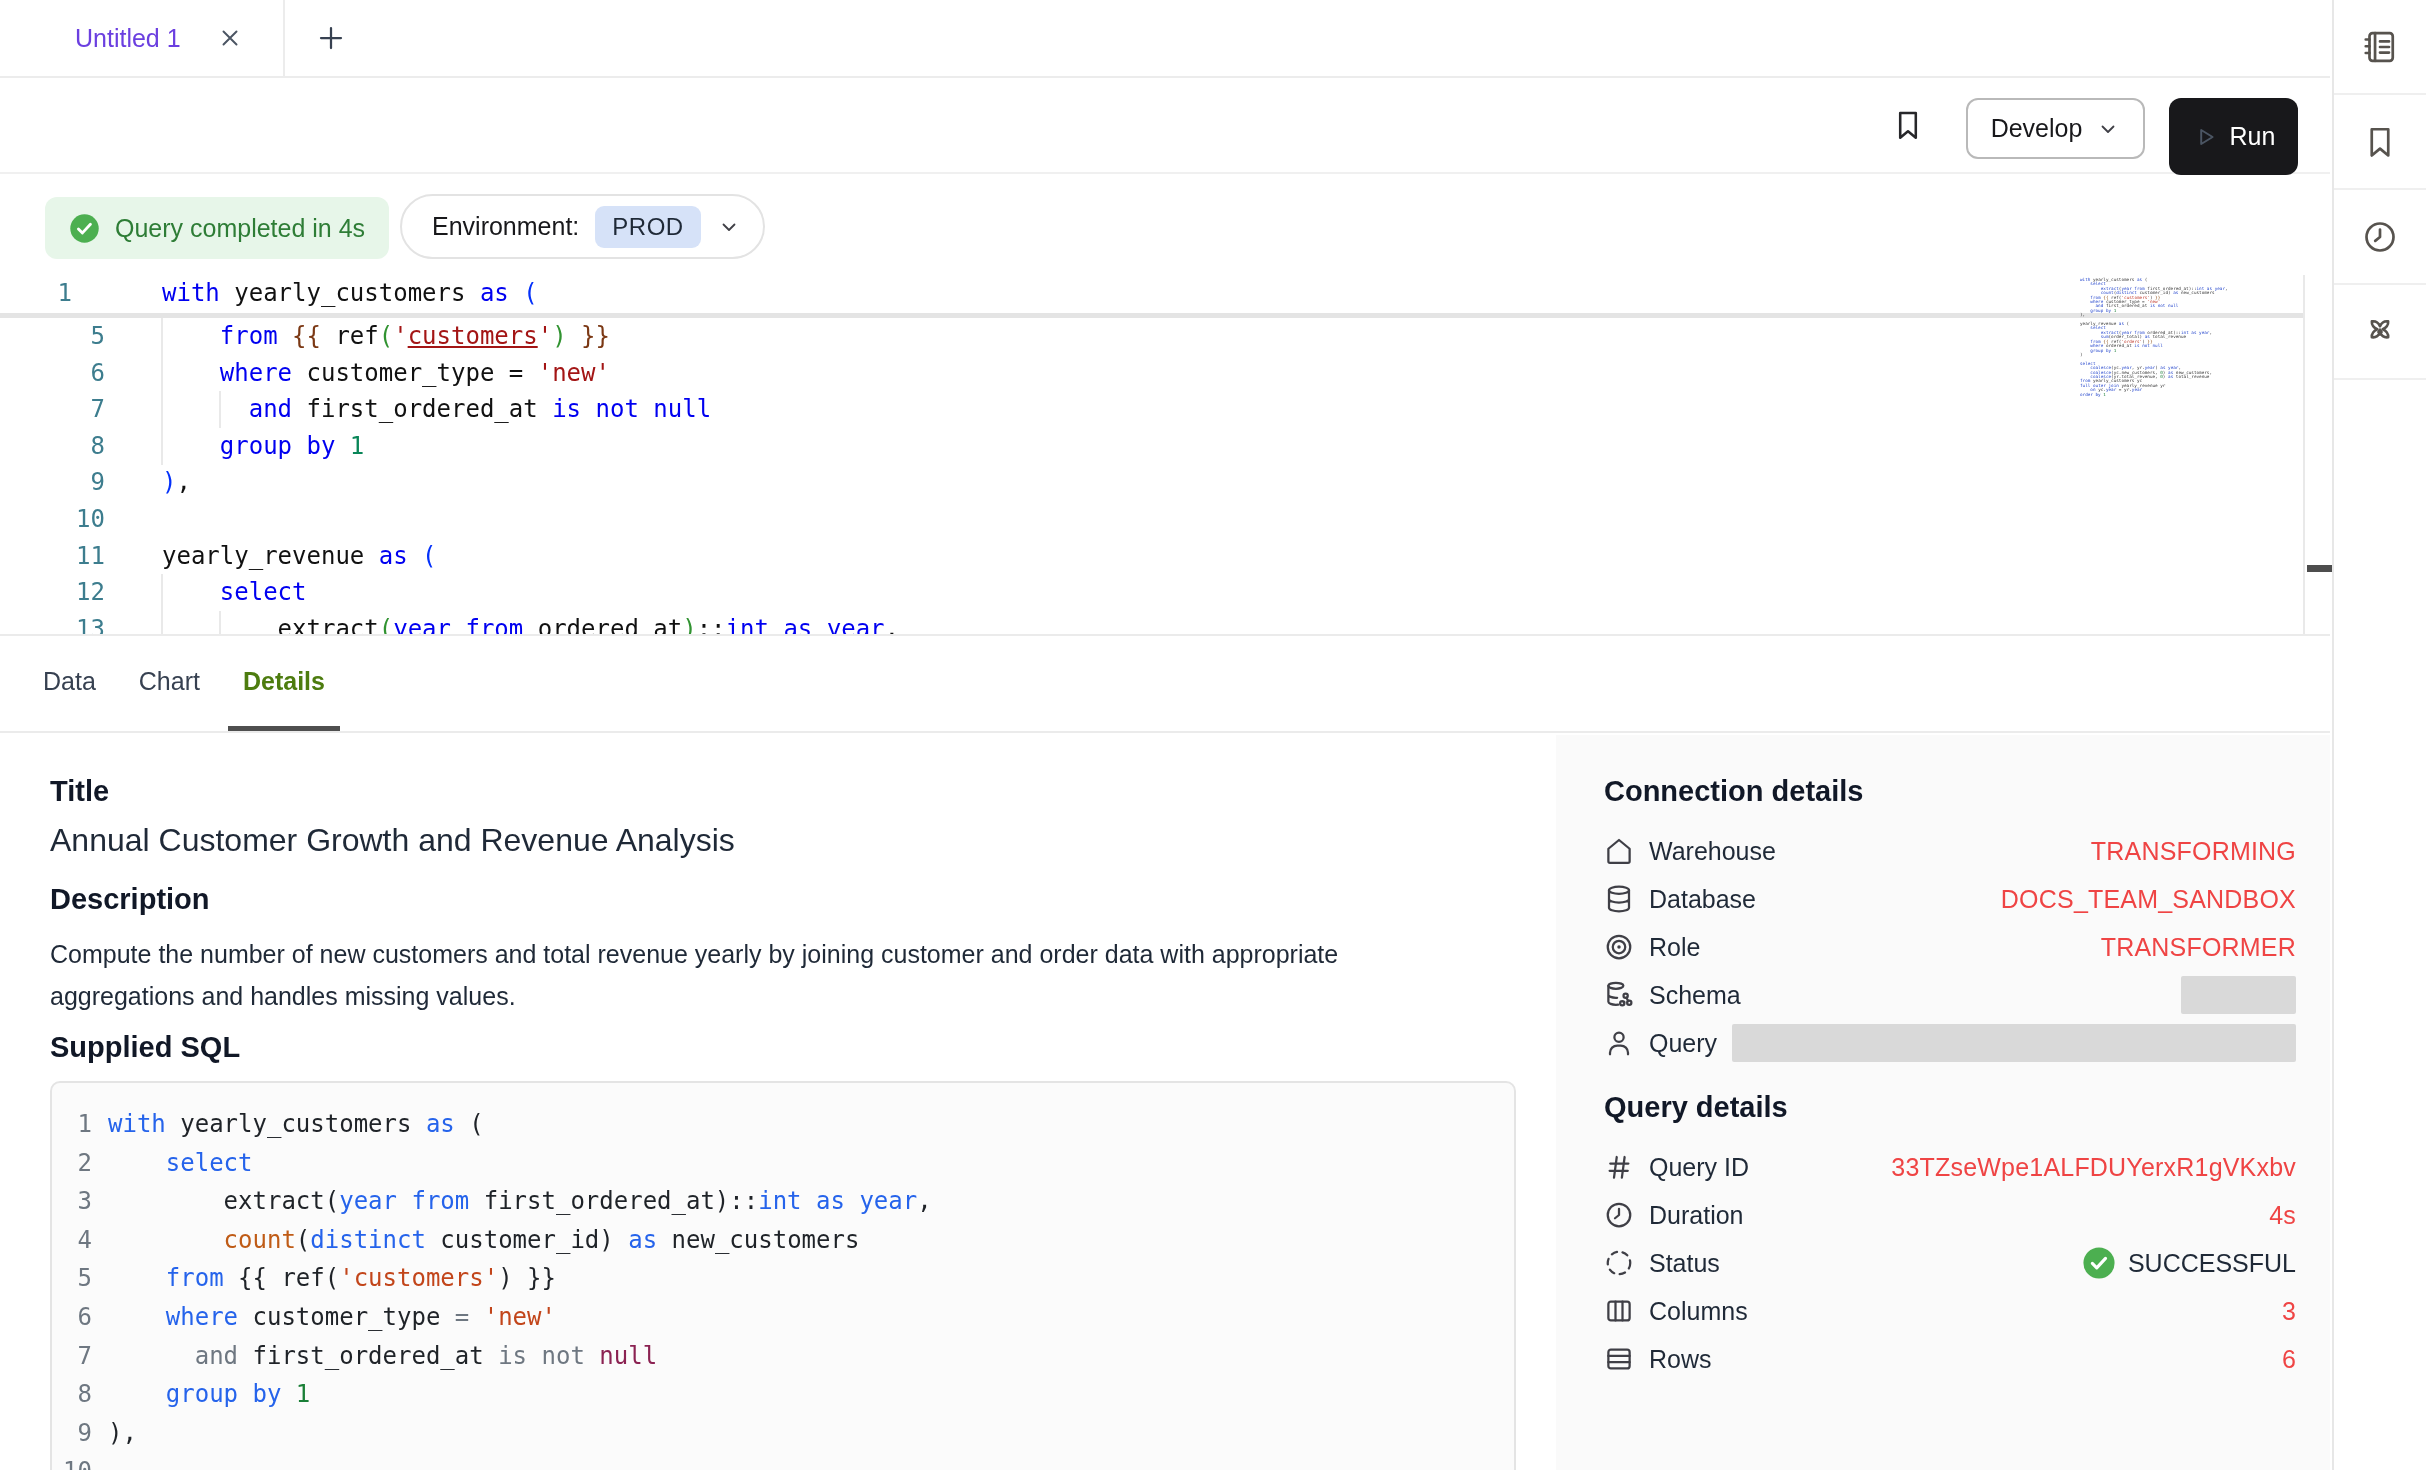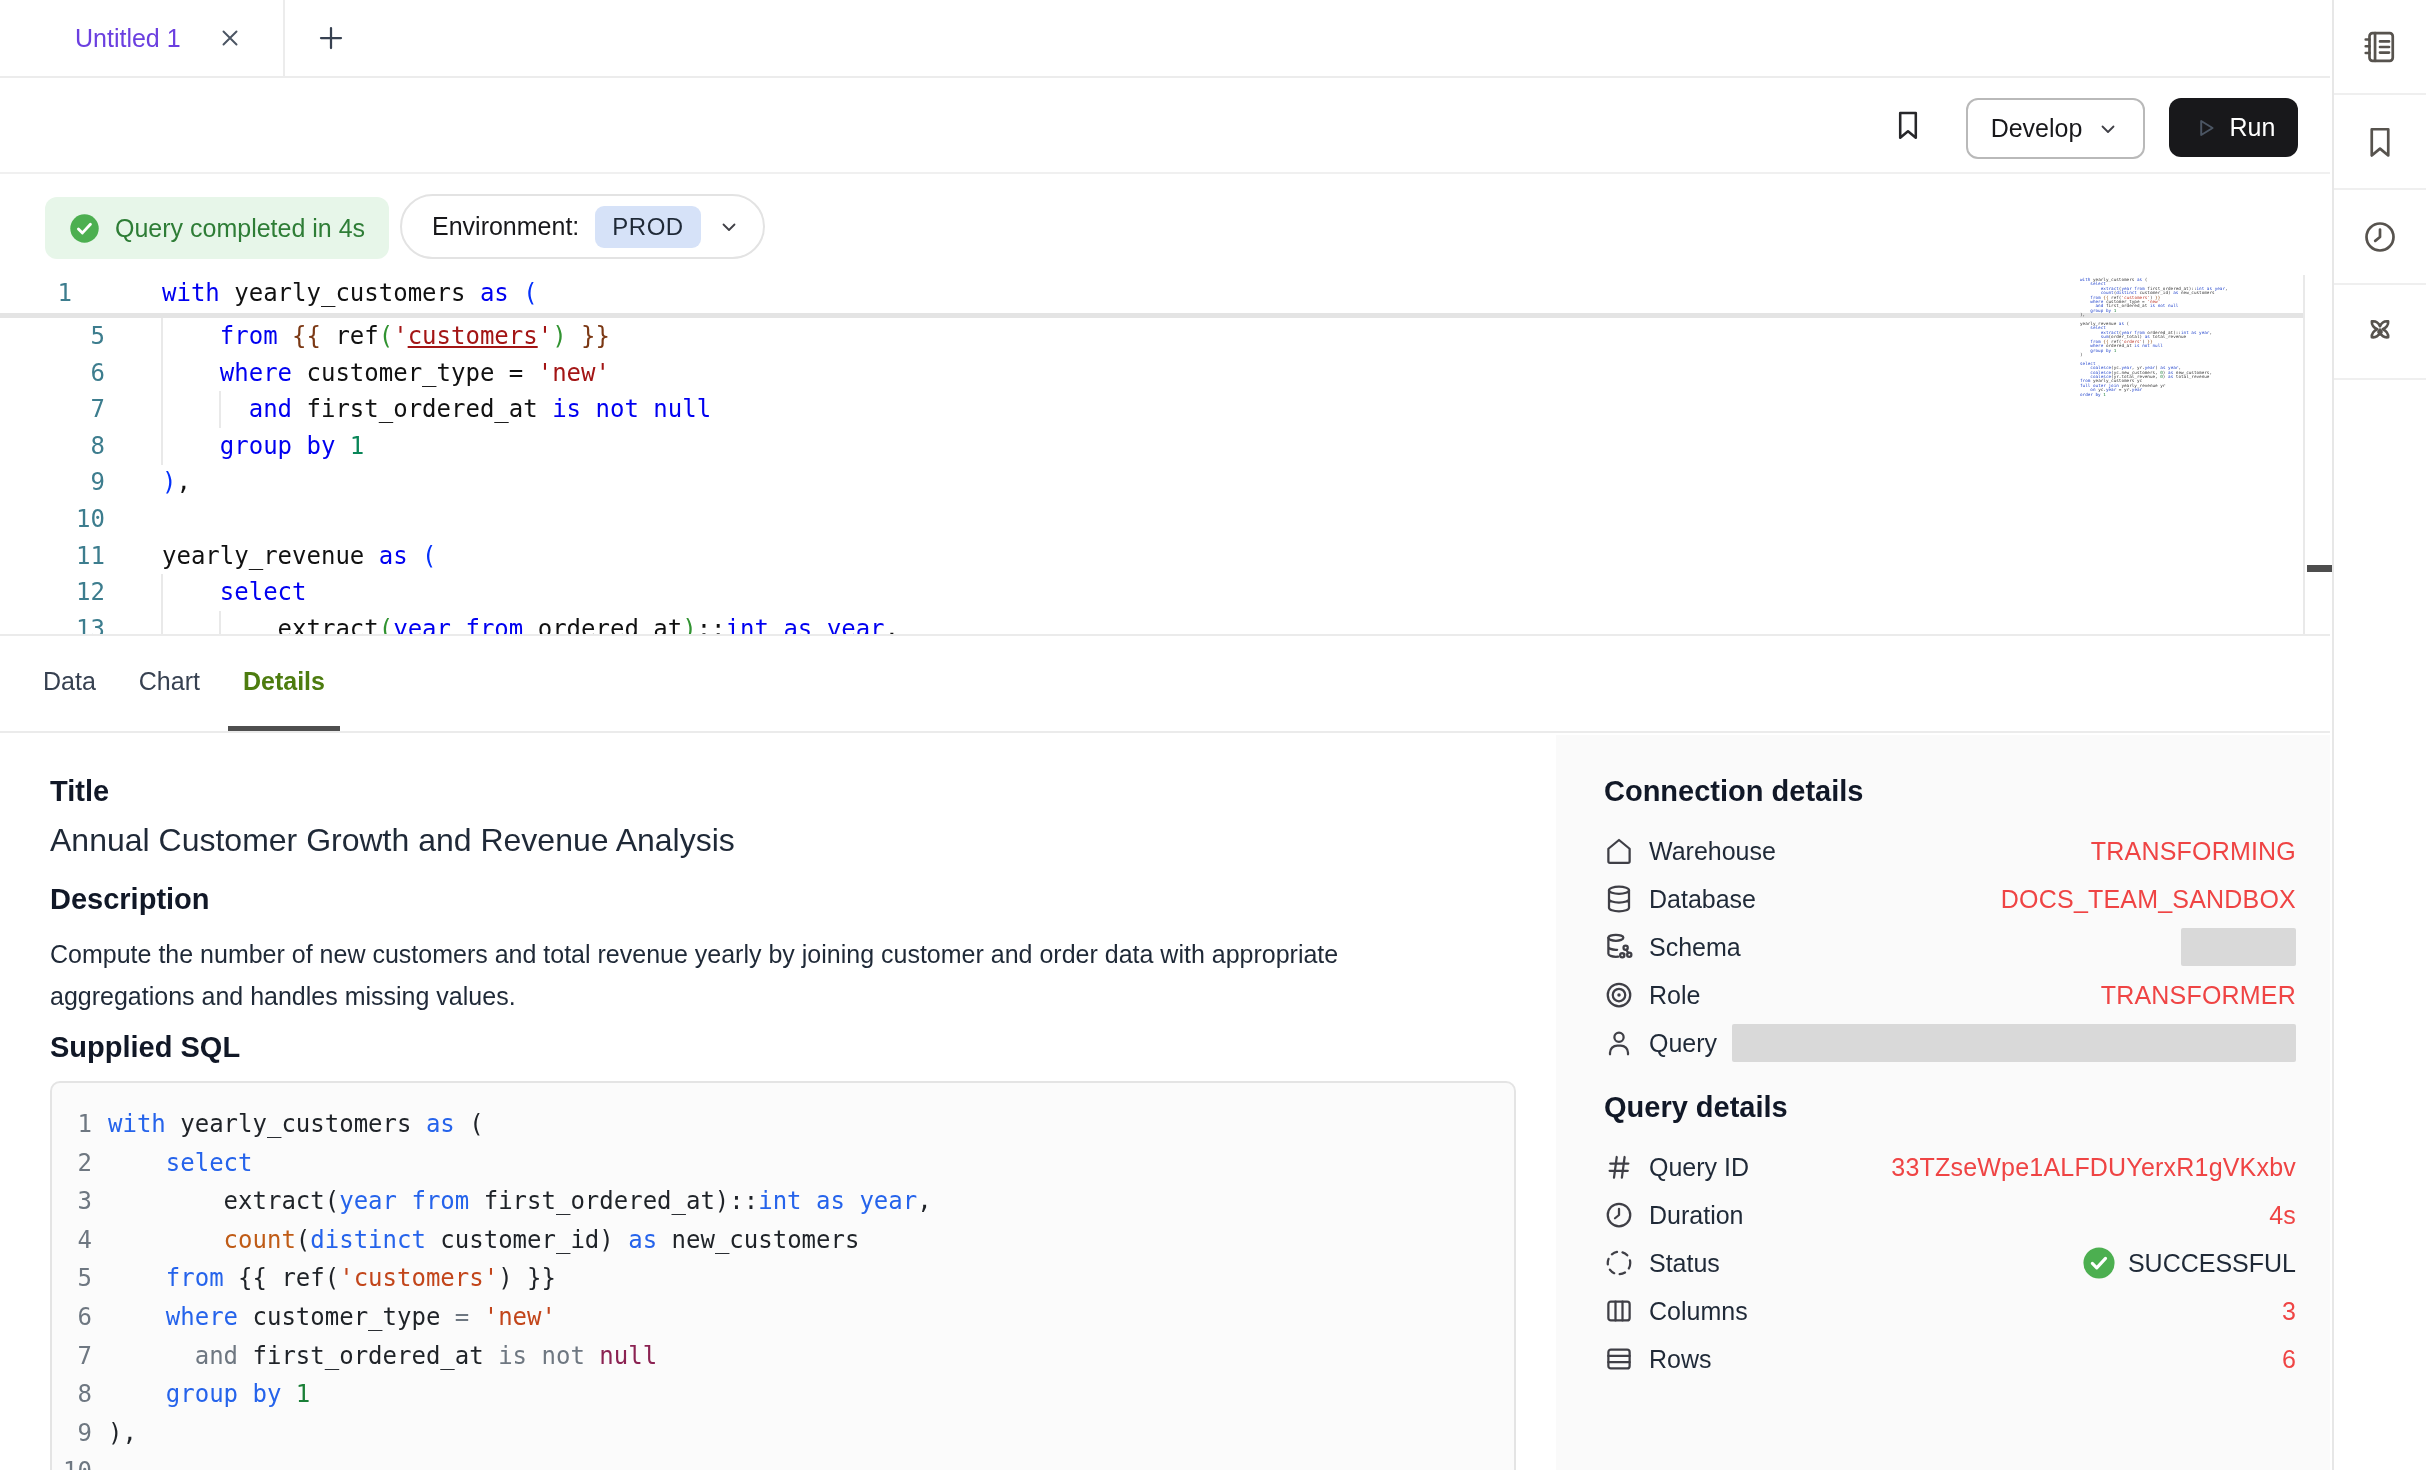--- a/index.html
+++ b/index.html
@@ -19,21 +19,21 @@
 
   
   #toolbar { position:absolute; left:0; top:78px; width:2330px; height:96px;
     background:#fff; border-bottom:2px solid #f0f0f0; }
   #bookmark-btn { position:absolute; left:1886px; top:16px; width:44px; height:62px; color:#27272a; }
   #bookmark-btn svg { width:34px; height:34px; }
   #develop-btn { position:absolute; left:1966px; top:20px; width:179px; height:61px;
     border:2px solid #b9b9b9; border-radius:12px; background:#fff; display:flex;
     align-items:center; justify-content:center; gap:14px; font-size:25px; color:#18181b; cursor:pointer; }
   #develop-btn svg { width:24px; height:24px; color:#3f3f46; }
-  #run-btn { position:absolute; left:2169px; top:20px; width:129px; height:59px;
+  #run-btn { position:absolute; left:2169px; top:20px; width:129px; height:77px;
     border-radius:12px; background:#18181b; color:#fff; display:flex; align-items:center;
     justify-content:center; gap:12px; font-size:25px; font-weight:500; cursor:pointer; }
   #run-btn svg { width:26px; height:26px; }
 
   
   #query-status-badge { position:absolute; left:45px; top:197px; height:62px;
     background:#e7f6e9; border-radius:12px; display:flex; align-items:center;
     gap:15px; padding:0 24px; }
   #query-status-badge svg { width:31px; height:31px; }
   #query-status-badge span { color:#2e7d36; font-size:25px; font-weight:500; }
@@ -252,41 +252,41 @@
               <ellipse cx="12" cy="5" rx="8" ry="2.9"></ellipse>
               <path d="M4 5v14c0 1.6 3.6 2.9 8 2.9s8-1.3 8-2.9V5M4 12c0 1.6 3.6 2.9 8 2.9s8-1.3 8-2.9"></path>
             </svg>
           </span>
           <span>Database</span>
           <span class="value">DOCS_TEAM_SANDBOX</span>
         </div>
         <div class="det-row">
           <span class="det-icon">
             <svg viewBox="0 0 24 24" fill="none" stroke="currentColor" stroke-width="1.8" stroke-linecap="round" stroke-linejoin="round">
+              <circle cx="12" cy="12" r="9"></circle>
+              <circle cx="12" cy="12" r="5"></circle>
+              <circle cx="12" cy="12" r="1.4" fill="currentColor" stroke="none"></circle>
+            </svg>
+          </span>
+          <span>Role</span>
+          <span class="value">TRANSFORMER</span>
+        </div>
+        <div class="det-row">
+          <span class="det-icon">
+            <svg viewBox="0 0 24 24" fill="none" stroke="currentColor" stroke-width="1.8" stroke-linecap="round" stroke-linejoin="round">
               <ellipse cx="9.5" cy="4.6" rx="6" ry="2.4"></ellipse>
               <path d="M3.5 4.6v7.2c0 1.3 2.7 2.4 6 2.4h1M3.5 11.6v5.8c0 1.3 2.7 2.4 6 2.4.6 0 1.2 0 1.8-.1"></path>
               <circle cx="17.3" cy="12.6" r="1.7"></circle>
               <circle cx="20.2" cy="18.2" r="1.7"></circle>
               <circle cx="14.6" cy="18.6" r="1.7"></circle>
               <path d="M17.8 14.2l1.7 2.6M16.2 17.7l-0.4.4"></path>
             </svg>
           </span>
           <span>Schema</span>
           <div class="redacted" style="width: 115px;"></div>
-        </div>
-        <div class="det-row">
-          <span class="det-icon">
-            <svg viewBox="0 0 24 24" fill="none" stroke="currentColor" stroke-width="1.8" stroke-linecap="round" stroke-linejoin="round">
-              <circle cx="12" cy="12" r="9"></circle>
-              <circle cx="12" cy="12" r="5"></circle>
-              <circle cx="12" cy="12" r="1.4" fill="currentColor" stroke="none"></circle>
-            </svg>
-          </span>
-          <span>Role</span>
-          <span class="value">TRANSFORMER</span>
         </div>
         <div class="det-row">
           <span class="det-icon">
             <svg viewBox="0 0 24 24" fill="none" stroke="currentColor" stroke-width="1.8" stroke-linecap="round" stroke-linejoin="round">
               <circle cx="12" cy="7.4" r="3.7"></circle>
               <path d="M4.8 21v-1.2A5.8 5.8 0 0 1 10.6 14h2.8a5.8 5.8 0 0 1 5.8 5.8V21"></path>
             </svg>
           </span>
           <span>Query</span>
           <div class="redacted" style="width: 600px;"></div>

